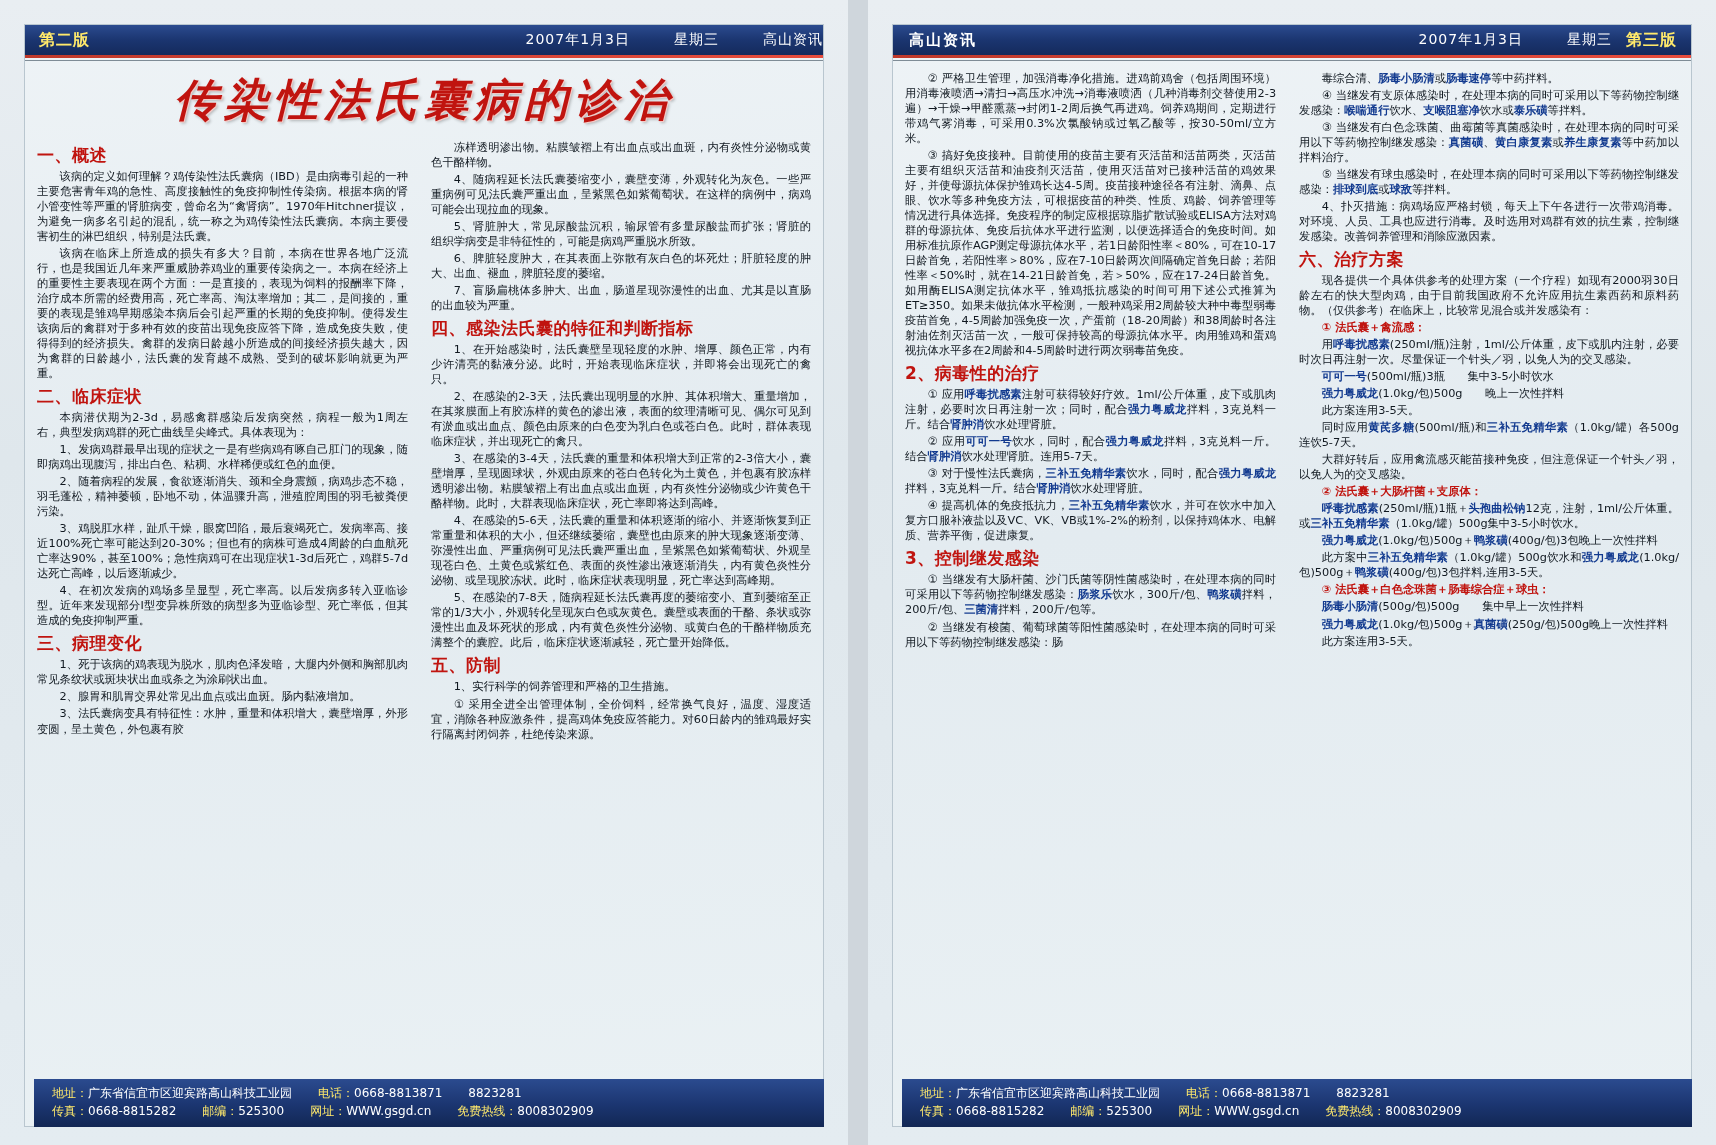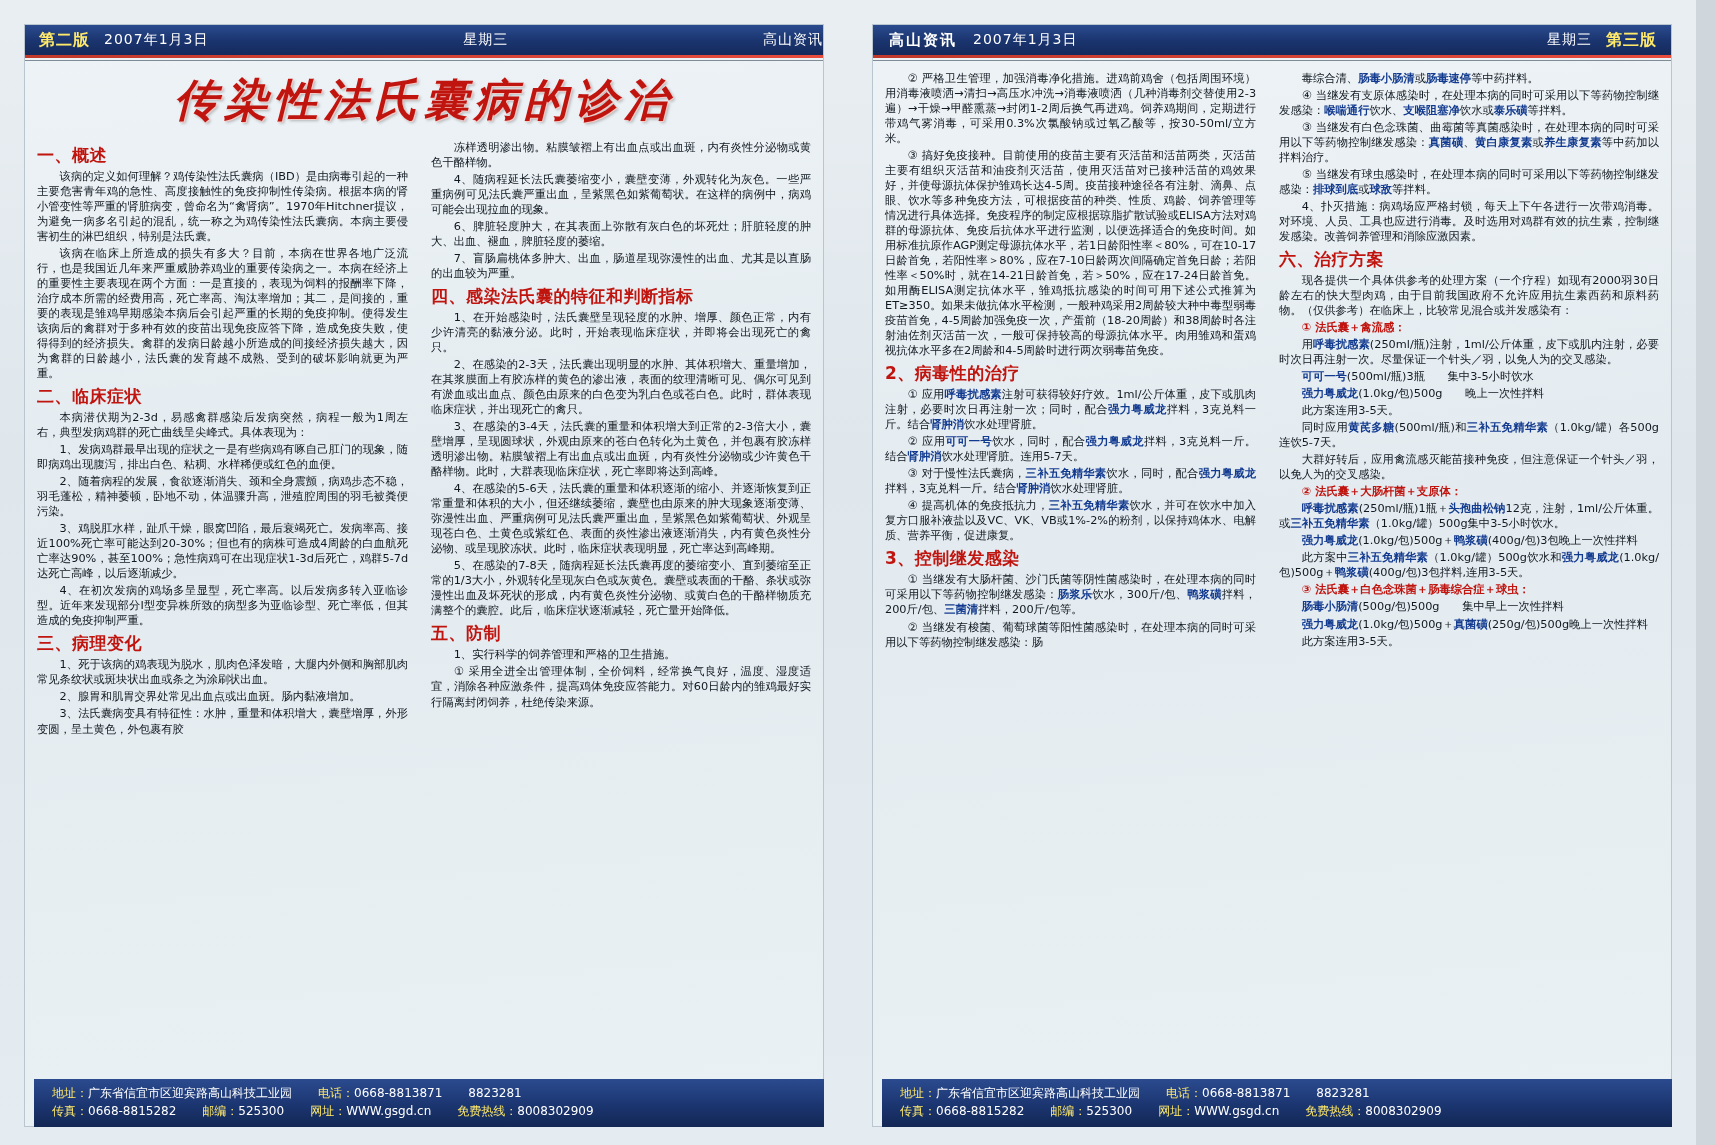--- a/index.html
+++ b/index.html
@@ -4,21 +4,21 @@
 <style>
   html,body{margin:0;padding:0;}
   body{
     width:1716px;height:1145px;
     background:#cfd6dc;
     font-family:"DejaVu Sans","Liberation Sans",sans-serif;
     overflow:hidden;
   }
   .sheet{
     position:relative;width:1716px;height:1145px;
-    display:flex;gap:0;padding:0;box-sizing:border-box;
+    display:flex;gap:20px;padding:0;box-sizing:border-box;
   }
   .page{
     position:relative;
     width:848px;height:1145px;
     background:linear-gradient(180deg,#e9eef2 0%,#dfe7ec 40%,#e4ecf1 100%);
     box-sizing:border-box;
     overflow:hidden;
   }
   .page-inner{
     position:absolute;left:24px;right:24px;top:24px;bottom:18px;
@@ -31,21 +31,21 @@
     position:relative;height:30px;
     background:linear-gradient(180deg,#2b4b8f 0%,#1b3570 50%,#142a5c 100%);
     display:flex;align-items:center;
     color:#fff;
   }
   .topbar .edition{
     color:#ffe96b;font-weight:bold;font-size:16px;
     padding:0 14px;letter-spacing:1px;
   }
   .topbar .mid{
-    flex:1;display:flex;align-items:center;justify-content:space-between;gap:44px;
+    flex:1;display:flex;align-items:center;justify-content:flex-end;gap:44px;
     font-size:14px;letter-spacing:1px;
   }
   .topbar .brand{
     font-size:15px;font-weight:bold;padding:0 16px;letter-spacing:2px;
   }
   .rule{height:3px;background:linear-gradient(90deg,#c0392b,#e74c3c);}
   .rule2{height:1px;background:#7f8c96;margin-top:2px;}
 
   
   .bigtitle{
@@ -152,20 +152,21 @@
             <p class="para">3、鸡脱肛水样，趾爪干燥，眼窝凹陷，最后衰竭死亡。发病率高、接近100%死亡率可能达到20-30%；但也有的病株可造成4周龄的白血航死亡率达90%，甚至100%；急性病鸡可在出现症状1-3d后死亡，鸡群5-7d达死亡高峰，以后逐渐减少。</p>
             <p class="para">4、在初次发病的鸡场多呈显型，死亡率高。以后发病多转入亚临诊型。近年来发现部分Ⅰ型变异株所致的病型多为亚临诊型、死亡率低，但其造成的免疫抑制严重。</p>
             <h3 class="sec">三、病理变化</h3>
             <p class="para">1、死于该病的鸡表现为脱水，肌肉色泽发暗，大腿内外侧和胸部肌肉常见条纹状或斑块状出血或条之为涂刷状出血。</p>
             <p class="para">2、腺胃和肌胃交界处常见出血点或出血斑。肠内黏液增加。</p>
             <p class="para">3、法氏囊病变具有特征性：水肿，重量和体积增大，囊壁增厚，外形变圆，呈土黄色，外包裹有胶</p>
           </div>
         <div class="col" id="p2right">
             <p class="para">冻样透明渗出物。粘膜皱褶上有出血点或出血斑，内有炎性分泌物或黄色干酪样物。</p>
             <p class="para">4、随病程延长法氏囊萎缩变小，囊壁变薄，外观转化为灰色。一些严重病例可见法氏囊严重出血，呈紫黑色如紫葡萄状。在这样的病例中，病鸡可能会出现拉血的现象。</p>
+            <p class="para">5、肾脏肿大，常见尿酸盐沉积，输尿管有多量尿酸盐而扩张；肾脏的组织学病变是非特征性的，可能是病鸡严重脱水所致。</p>
             <p class="para">6、脾脏轻度肿大，在其表面上弥散有灰白色的坏死灶；肝脏轻度的肿大、出血、褪血，脾脏轻度的萎缩。</p>
             <p class="para">7、盲肠扁桃体多肿大、出血，肠道星现弥漫性的出血、尤其是以直肠的出血较为严重。</p>
             <h3 class="sec">四、感染法氏囊的特征和判断指标</h3>
             <p class="para">1、在开始感染时，法氏囊壁呈现轻度的水肿、增厚、颜色正常，内有少许清亮的黏液分泌。此时，开始表现临床症状，并即将会出现死亡的禽只。</p>
             <p class="para">2、在感染的2-3天，法氏囊出现明显的水肿、其体积增大、重量增加，在其浆膜面上有胶冻样的黄色的渗出液，表面的纹理清晰可见、偶尔可见到有淤血或出血点、颜色由原来的白色变为乳白色或苍白色。此时，群体表现临床症状，并出现死亡的禽只。</p>
             <p class="para">3、在感染的3-4天，法氏囊的重量和体积增大到正常的2-3倍大小，囊壁增厚，呈现圆球状，外观由原来的苍白色转化为土黄色，并包裹有胶冻样透明渗出物。粘膜皱褶上有出血点或出血斑，内有炎性分泌物或少许黄色干酪样物。此时，大群表现临床症状，死亡率即将达到高峰。</p>
             <p class="para">4、在感染的5-6天，法氏囊的重量和体积逐渐的缩小、并逐渐恢复到正常重量和体积的大小，但还继续萎缩，囊壁也由原来的肿大现象逐渐变薄、弥漫性出血、严重病例可见法氏囊严重出血，呈紫黑色如紫葡萄状、外观呈现苍白色、土黄色或紫红色、表面的炎性渗出液逐渐消失，内有黄色炎性分泌物、或呈现胶冻状。此时，临床症状表现明显，死亡率达到高峰期。</p>
             <p class="para">5、在感染的7-8天，随病程延长法氏囊再度的萎缩变小、直到萎缩至正常的1/3大小，外观转化呈现灰白色或灰黄色。囊壁或表面的干酪、条状或弥漫性出血及坏死状的形成，内有黄色炎性分泌物、或黄白色的干酪样物质充满整个的囊腔。此后，临床症状逐渐减轻，死亡量开始降低。</p>
             <h3 class="sec">五、防制</h3>
             <p class="para">1、实行科学的饲养管理和严格的卫生措施。</p>

